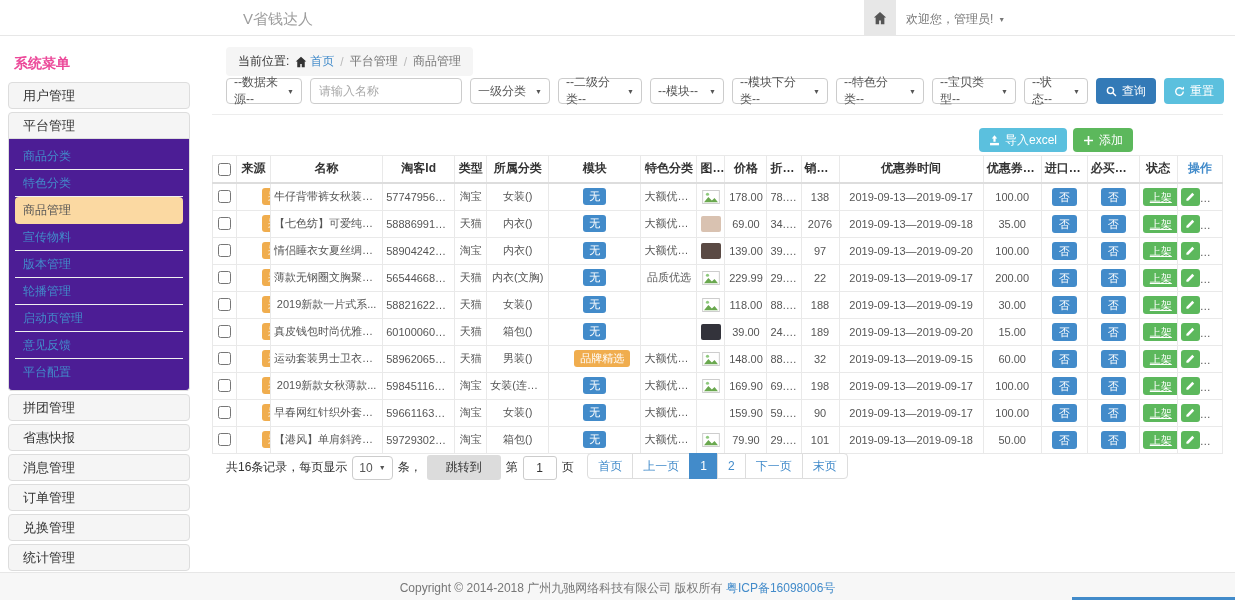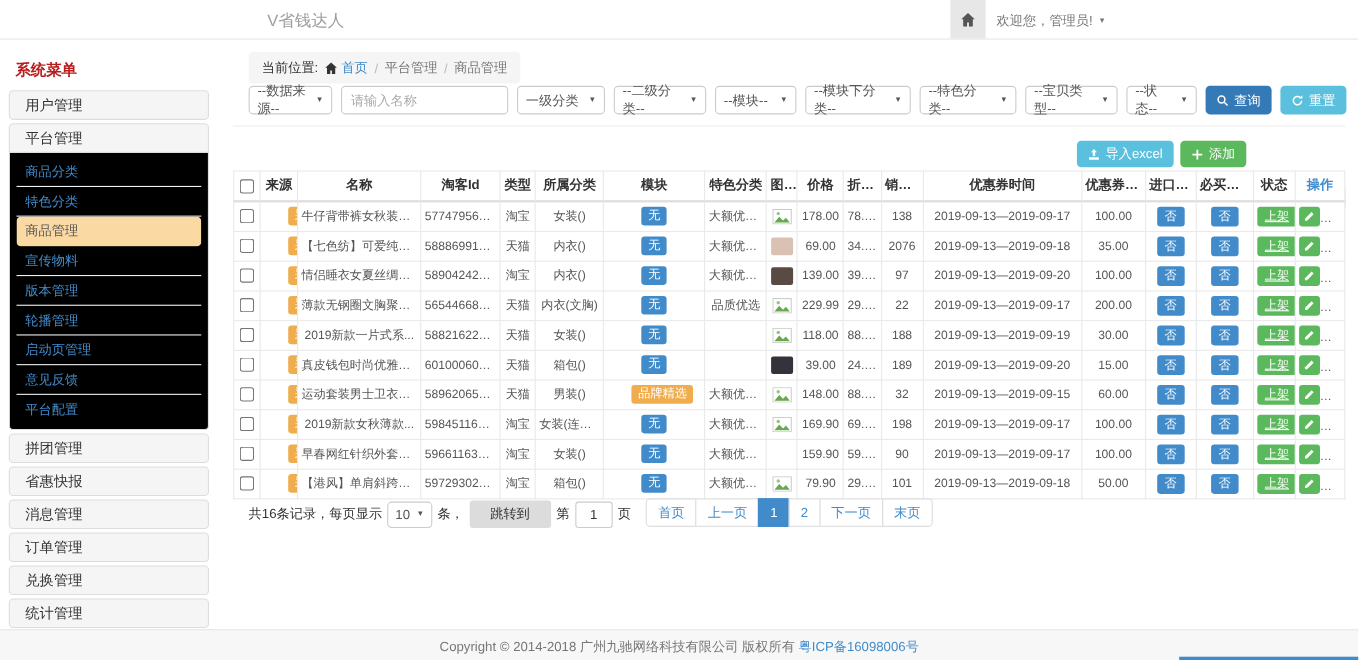--- a/index.html
+++ b/index.html
@@ -15,24 +15,24 @@
 
   
   .topbar { position:absolute; top:0; left:0; right:0; height:36px; background:#fff; border-bottom:1px solid #e7e7e7; z-index:5; }
   .topbar-title { position:absolute; left:243px; top:10px; font-size:15px; color:#9d9d9d; }
   .topbar-home { position:absolute; left:864px; top:0; width:32px; height:35px; background:#e7e7e7; display:flex; align-items:center; justify-content:center; color:#555; cursor:pointer; }
   .topbar-welcome { position:absolute; left:906px; top:11px; font-size:12px; color:#777; cursor:pointer; display:flex; align-items:center; gap:5px; }
   .caret-char { font-size:7px; color:#777; }
 
   
   .sidebar { position:absolute; left:8px; top:46px; width:182px; z-index:1; }
-  .menu-title { color:#b91c1c; font-weight:bold; font-size:14px; padding:9px 14px 9px 6px; }
+  .menu-title { color:#ec4899; font-weight:bold; font-size:14px; padding:9px 14px 9px 6px; }
   .side-panel { background:#f5f5f5; border:1px solid #ddd; border-radius:4px; margin-bottom:3px; padding:6px 14px; font-size:13px; color:#333; cursor:pointer; height:27px; line-height:14px; }
   .side-panel.expanded { margin-bottom:0; border-radius:4px 4px 0 0; }
-  .submenu { background:#000000; border:1px solid #ddd; border-top:none; border-radius:0 0 4px 4px; padding:4px 6px; margin-bottom:3px; }
+  .submenu { background:#4c1d95; border:1px solid #ddd; border-top:none; border-radius:0 0 4px 4px; padding:4px 6px; margin-bottom:3px; }
   .submenu a { display:block; height:27px; line-height:14px; padding:6px 8px; font-size:12px; color:#428bca; border-bottom:1px solid #f0f0f0; cursor:pointer; }
   .submenu a:last-child { border-bottom:none; }
   .submenu a.active { background:#fbd9a2; border-radius:4px; color:#555; border-bottom-color:transparent; }
 
   
   .breadcrumb { position:absolute; top:47px; left:226px; background:#f5f5f5; border-radius:4px; padding:6px 12px; font-size:12px; color:#333; display:flex; align-items:center; gap:6px; z-index:2; }
   .breadcrumb .bc-home-link { color:#428bca; display:flex; align-items:center; gap:3px; cursor:pointer; }
   .breadcrumb .bc-sep { color:#bbb; }
   .breadcrumb .bc-item { color:#777; }
   .bc-home-icon { color:#333; display:inline-flex; }

